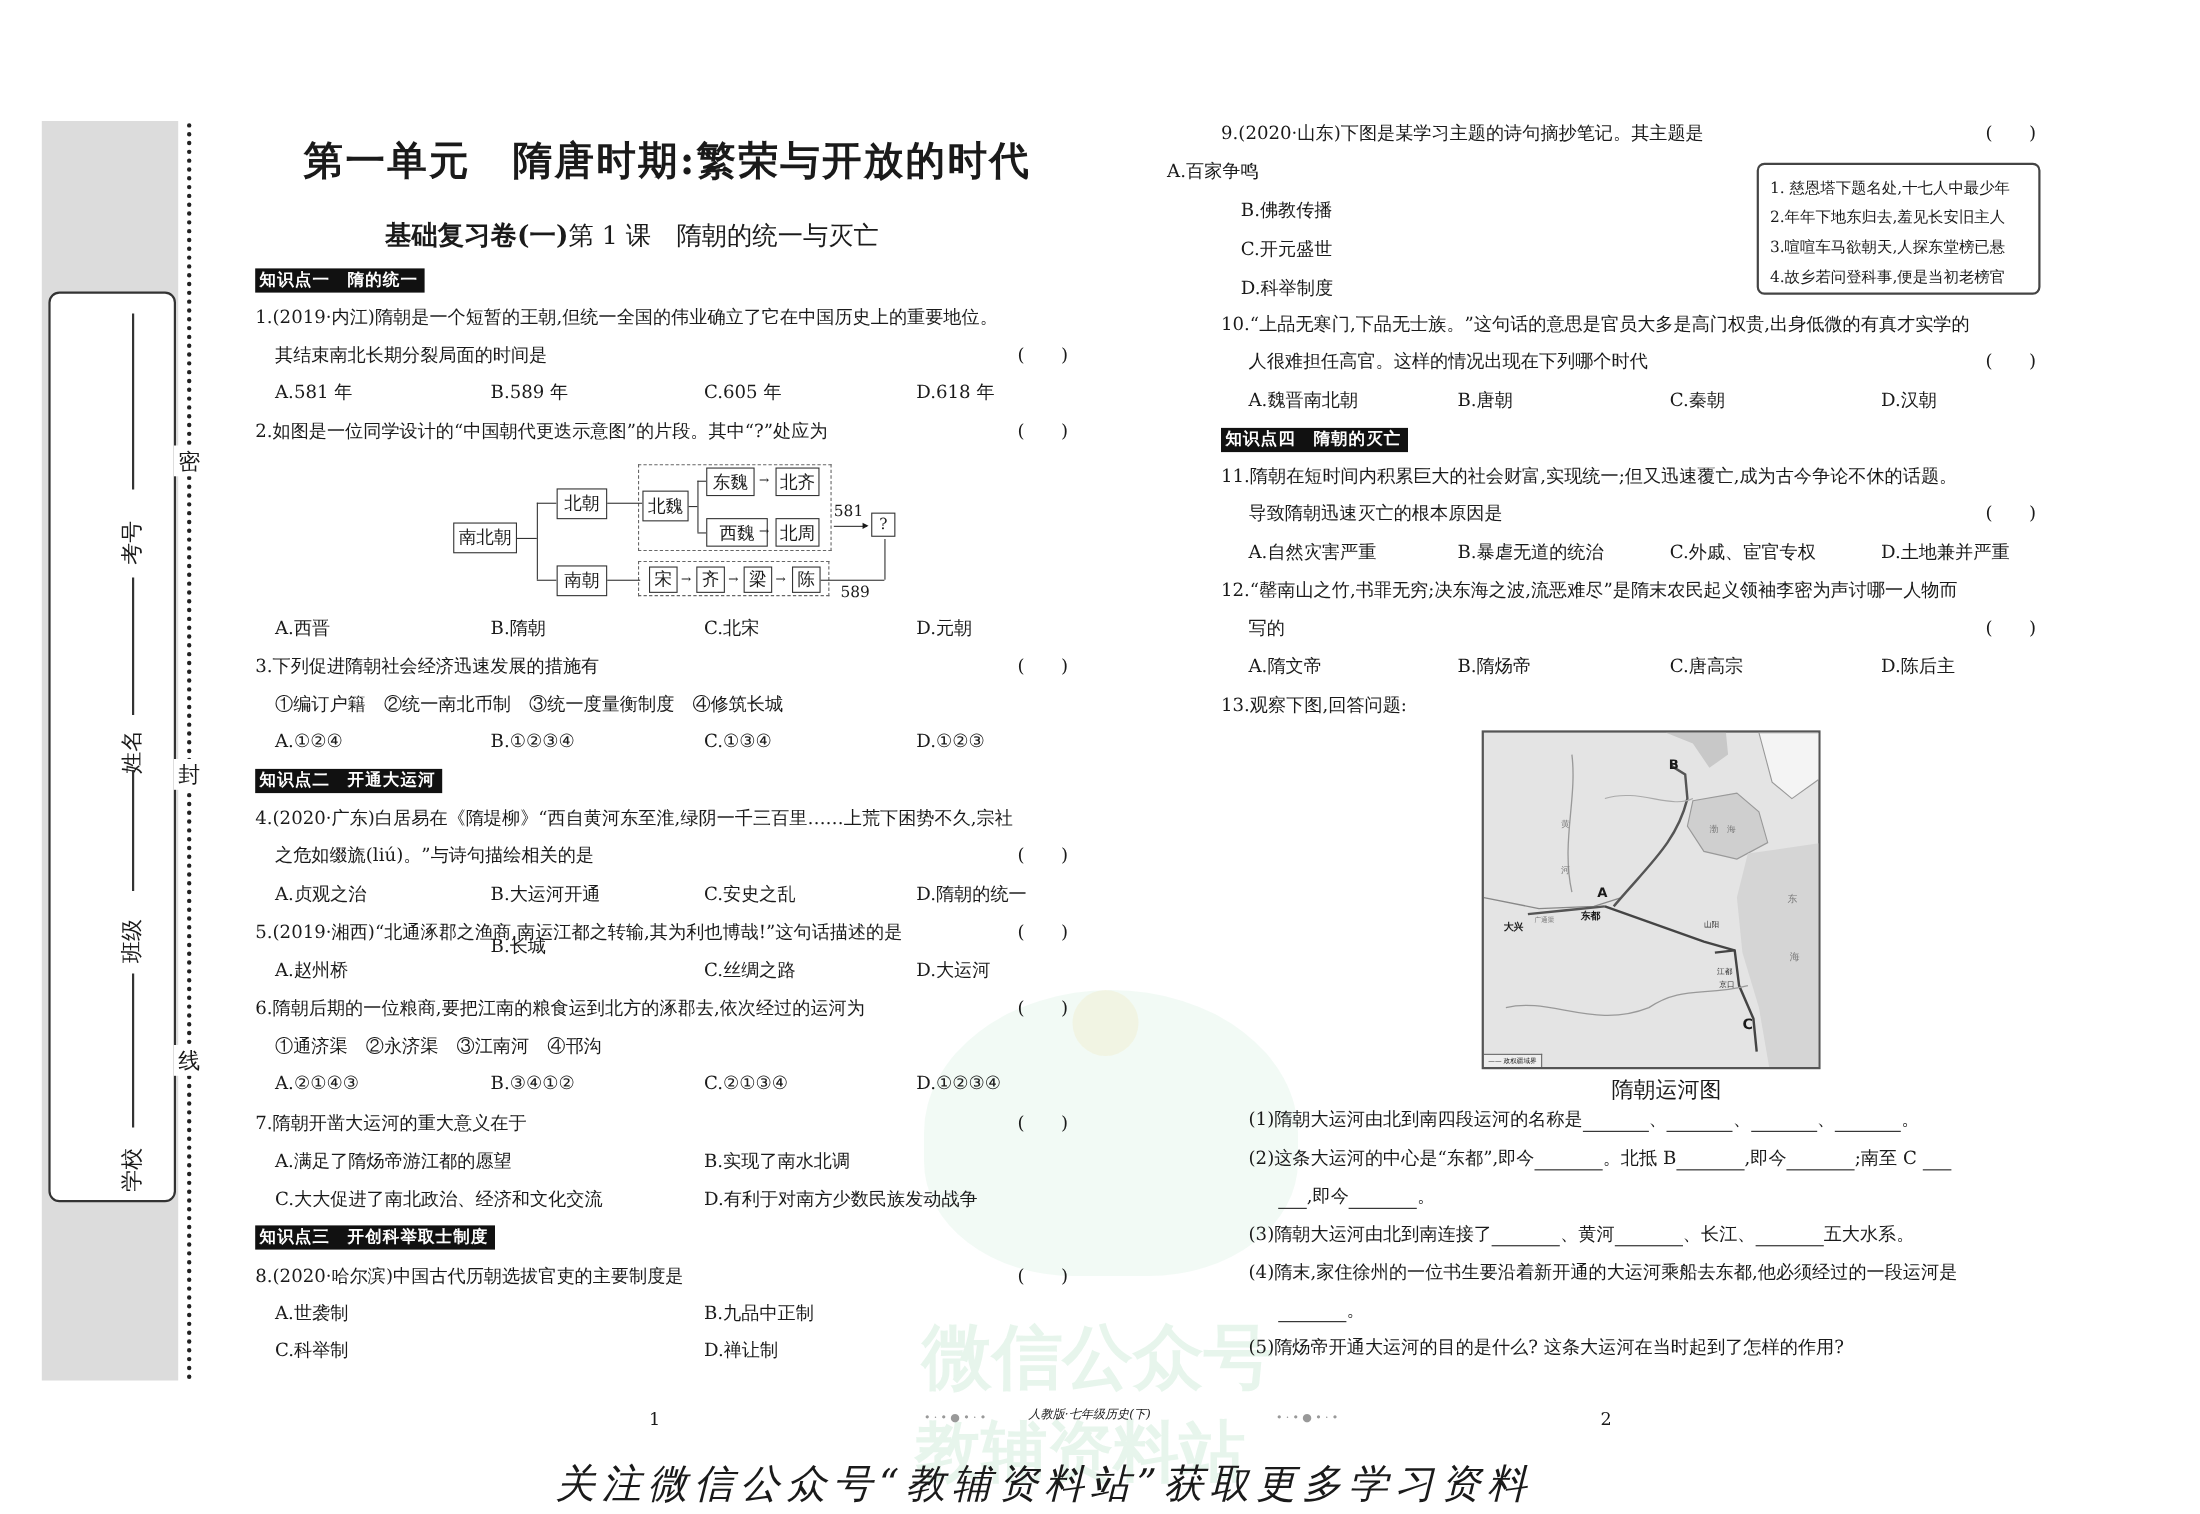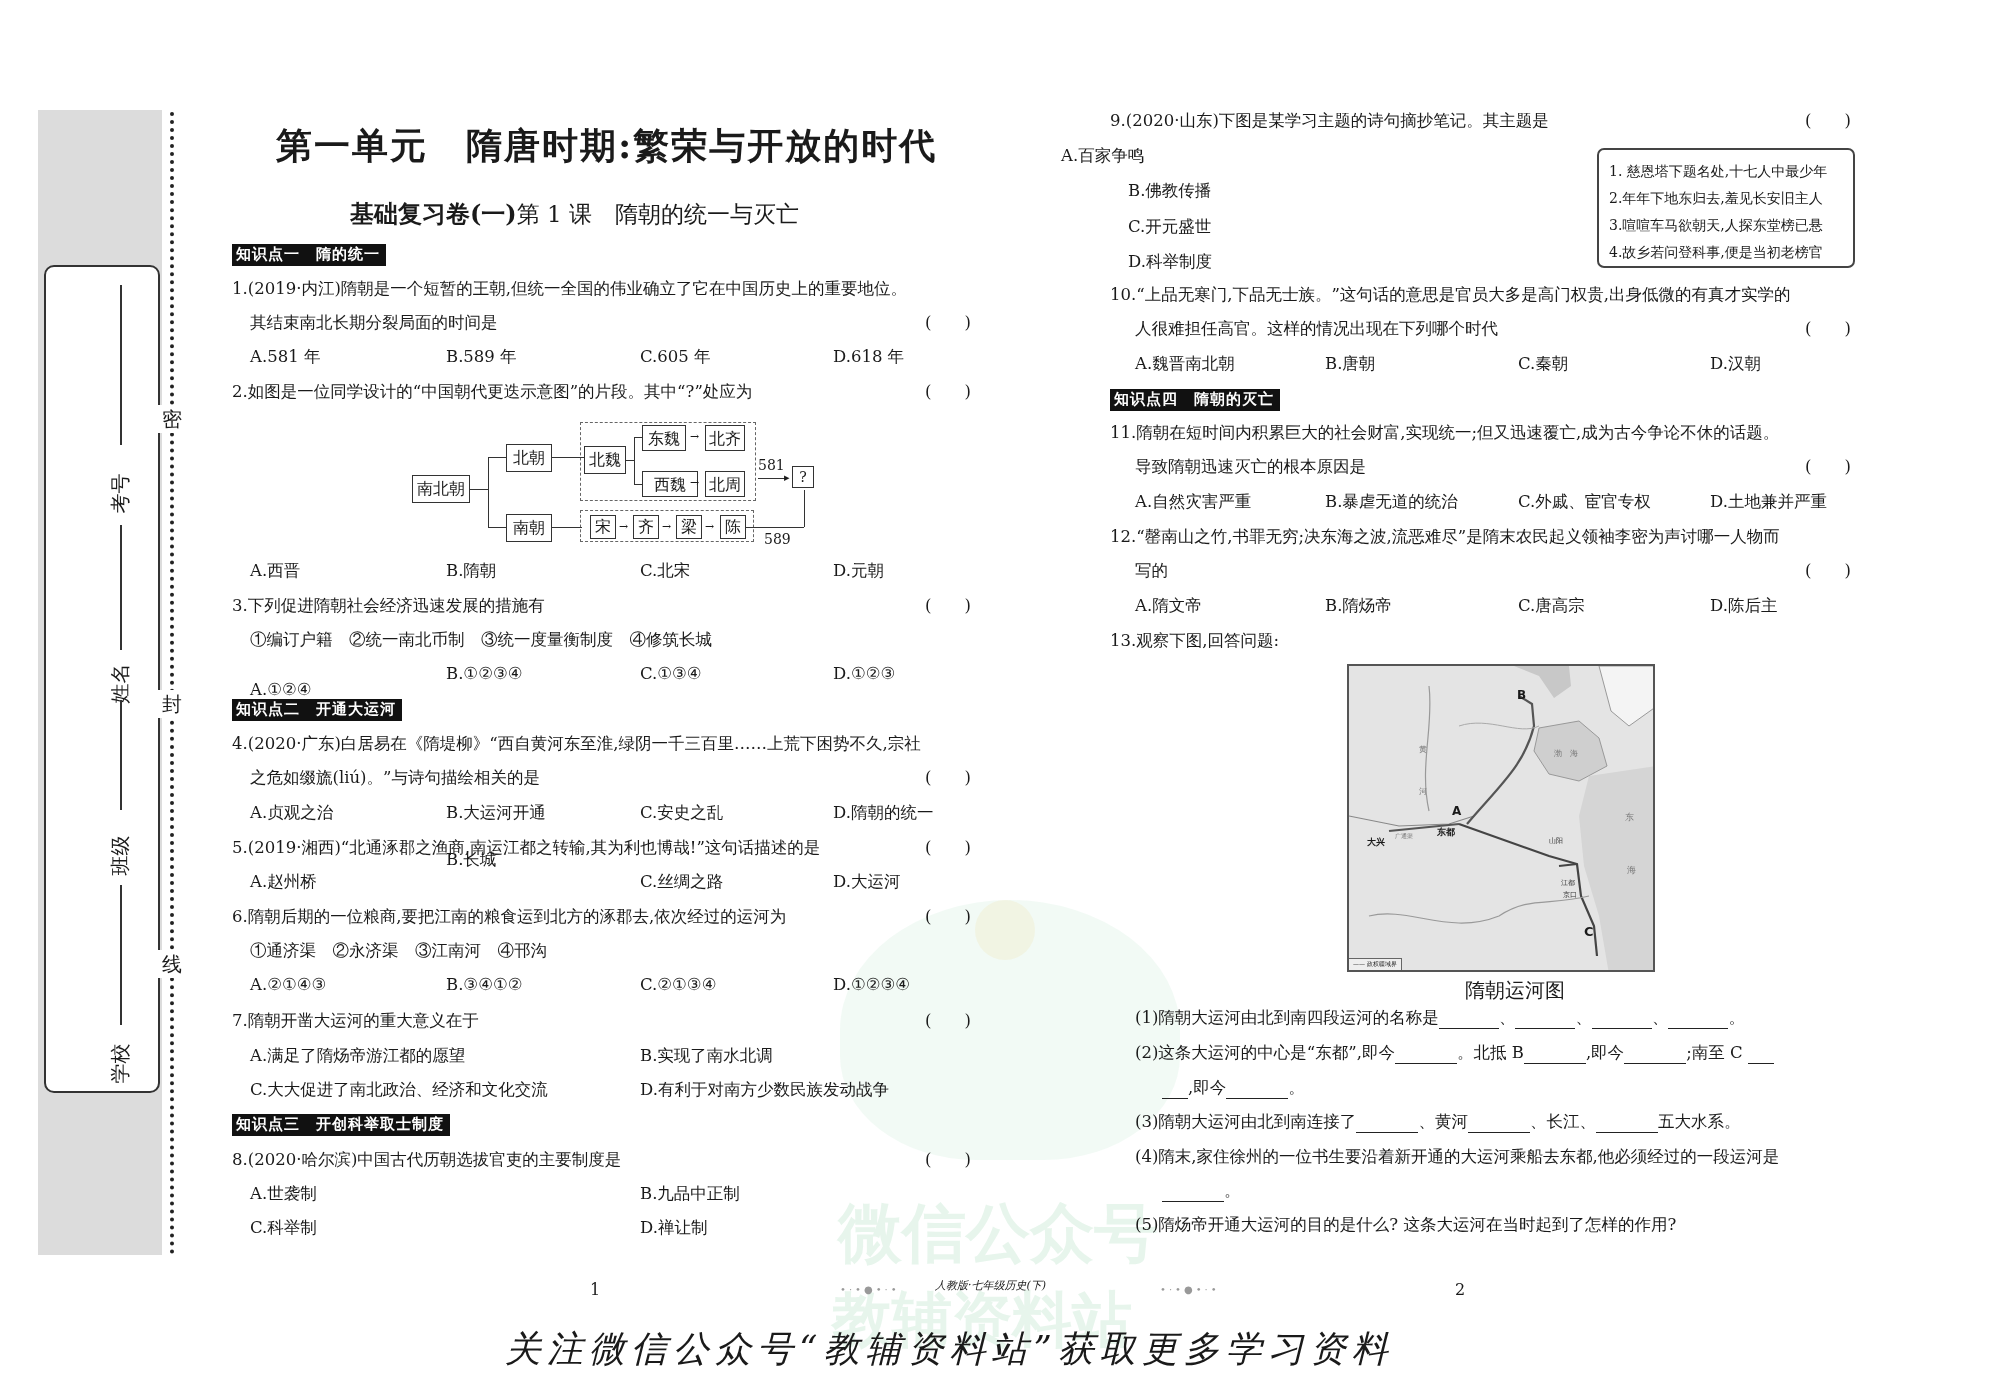--- a/index.html
+++ b/index.html
@@ -141,21 +141,21 @@
 </div>
 
 <div class="abs opt" style="left:250px;top:560px">A.西晋</div>
 <div class="abs opt" style="left:446px;top:560px">B.隋朝</div>
 <div class="abs opt" style="left:640px;top:560px">C.北宋</div>
 <div class="abs opt" style="left:833px;top:560px">D.元朝</div>
 
 <div class="abs q" style="left:232px;top:595px">3.下列促进隋朝社会经济迅速发展的措施有</div>
 <div class="abs paren" style="left:925px;top:595px">(　　)</div>
 <div class="abs q" style="left:250px;top:629px">①编订户籍　②统一南北币制　③统一度量衡制度　④修筑长城</div>
-<div class="abs opt" style="left:250px;top:680px">A.①②④</div>
+<div class="abs opt" style="left:250px;top:664px">A.①②④</div>
 <div class="abs opt" style="left:446px;top:664px">B.①②③④</div>
 <div class="abs opt" style="left:640px;top:664px">C.①③④</div>
 <div class="abs opt" style="left:833px;top:664px">D.①②③</div>
 
 <div class="abs kp" style="left:232px;top:699px">知识点二　开通大运河</div>
 
 <div class="abs q" style="left:232px;top:733px">4.(2020·广东)白居易在《隋堤柳》“西自黄河东至淮,绿阴一千三百里……上荒下困势不久,宗社</div>
 <div class="abs q" style="left:250px;top:767px">之危如缀旒(liú)。”与诗句描绘相关的是</div>
 <div class="abs paren" style="left:925px;top:767px">(　　)</div>
 <div class="abs opt" style="left:250px;top:802px">A.贞观之治</div>

